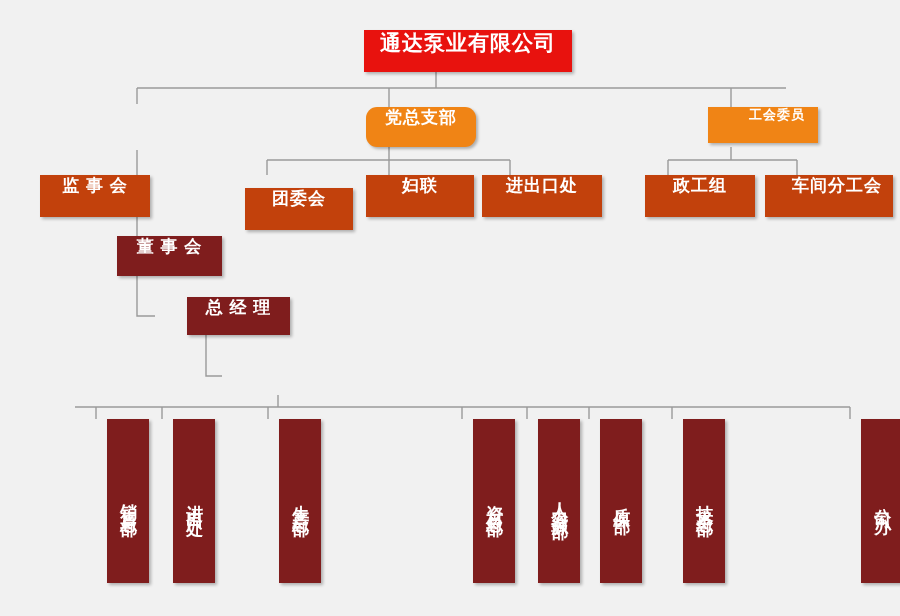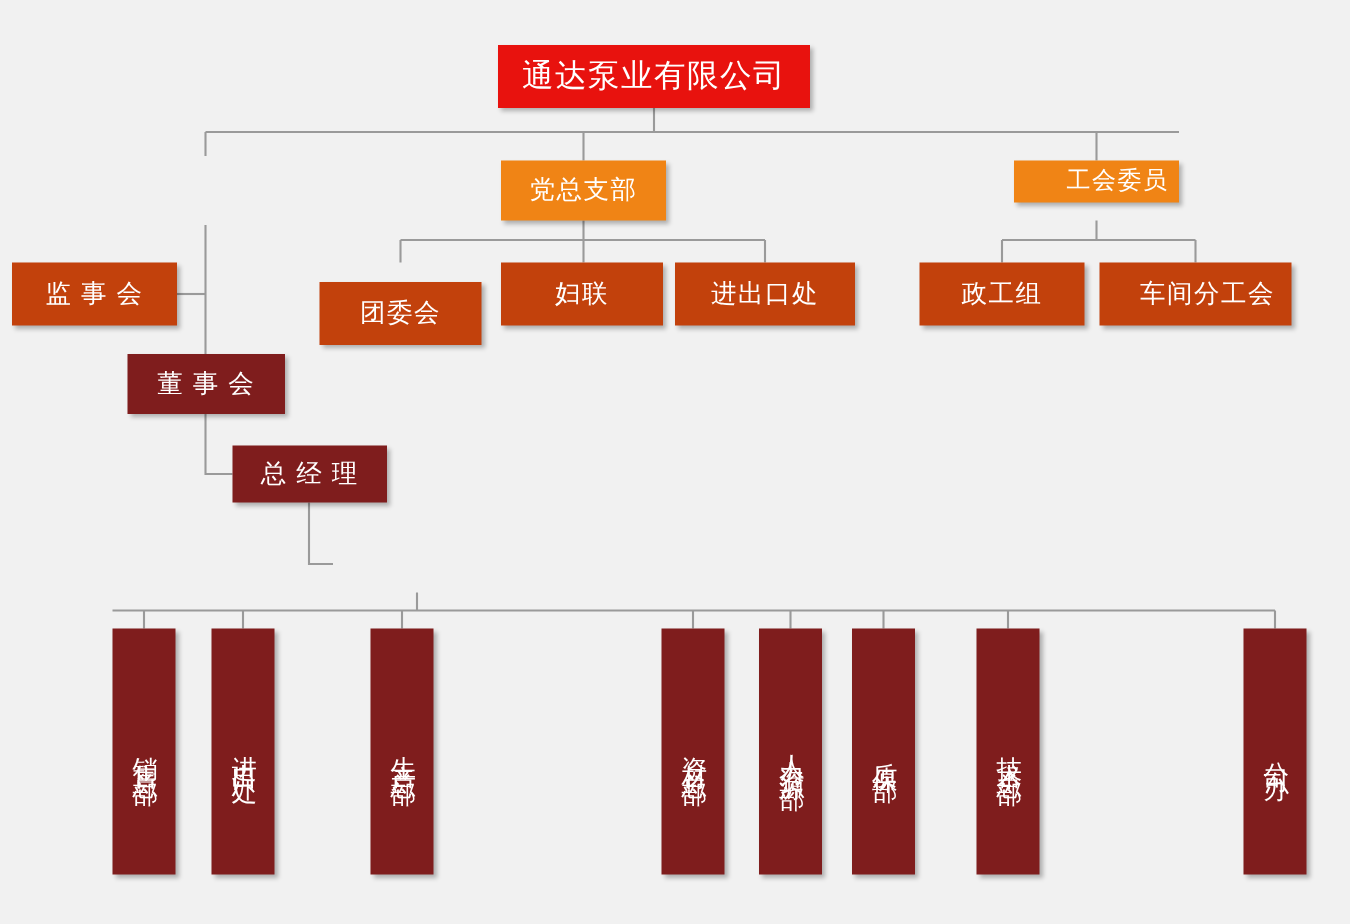--- a/index.html
+++ b/index.html
@@ -17,29 +17,29 @@
   #canvas {
     position: absolute;
     left: 0; top: 0;
     width: 900px;
     height: 616px;
   }
   .node {
     position: absolute;
     box-sizing: border-box;
     display: flex;
-    align-items: center;
     justify-content: center;
     text-align: center;
     color: #ffffff;
-    font-weight: normal;
+    font-weight: bold;
     line-height: 1.25;
     letter-spacing: 1px;
     box-shadow: 2px 2px 3px rgba(0,0,0,0.28);
     z-index: 3;
+    margin-left: 32px;
   }
   .node.red    { background: #e8120e; }
   .node.orange { background: #f08415; }
   .node.green  { background: #c2410c; }
   .node.blue   { background: #7f1d1d; }
 
   .vtext {
     writing-mode: vertical-rl;
     text-orientation: upright;
     letter-spacing: 5px;
@@ -98,24 +98,24 @@
     <path d="M462 407 L462 419"></path>
     <path d="M527 407 L527 419"></path>
     <path d="M589 407 L589 419"></path>
     <path d="M672 407 L672 419"></path>
     <path d="M850 407 L850 419"></path>
   </svg>
 
   <div class="node red" style="left: 332px; top: 30px; width: 208px; height: 42px; font-size: 21px;">
       <span>通达泵业有限公司</span>
     </div>
-  <div class="node orange" style="left: 334px; top: 107px; width: 110px; height: 40px; font-size: 17px;">
+  <div class="node orange" style="left: 334px; top: 107px; width: 110px; height: 40px; font-size: 17px; border-radius: 11px;">
       <span>党总支部</span>
     </div>
-  <div class="node orange" style="left: 676px; top: 107px; width: 110px; height: 28px; font-size: 16px; padding-left: 28px;">
+  <div class="node orange" style="left: 676px; top: 107px; width: 110px; height: 36px; font-size: 13px; padding-left: 28px;">
       <span>工会委员</span>
     </div>
   <div class="node green" style="left: 8px; top: 175px; width: 110px; height: 42px; font-size: 17px;">
       <span>监 事 会</span>
     </div>
   <div class="node green" style="left: 213px; top: 188px; width: 108px; height: 42px; font-size: 17px;">
       <span>团委会</span>
     </div>
   <div class="node green" style="left: 334px; top: 175px; width: 108px; height: 42px; font-size: 17px;">
       <span>妇联</span>

